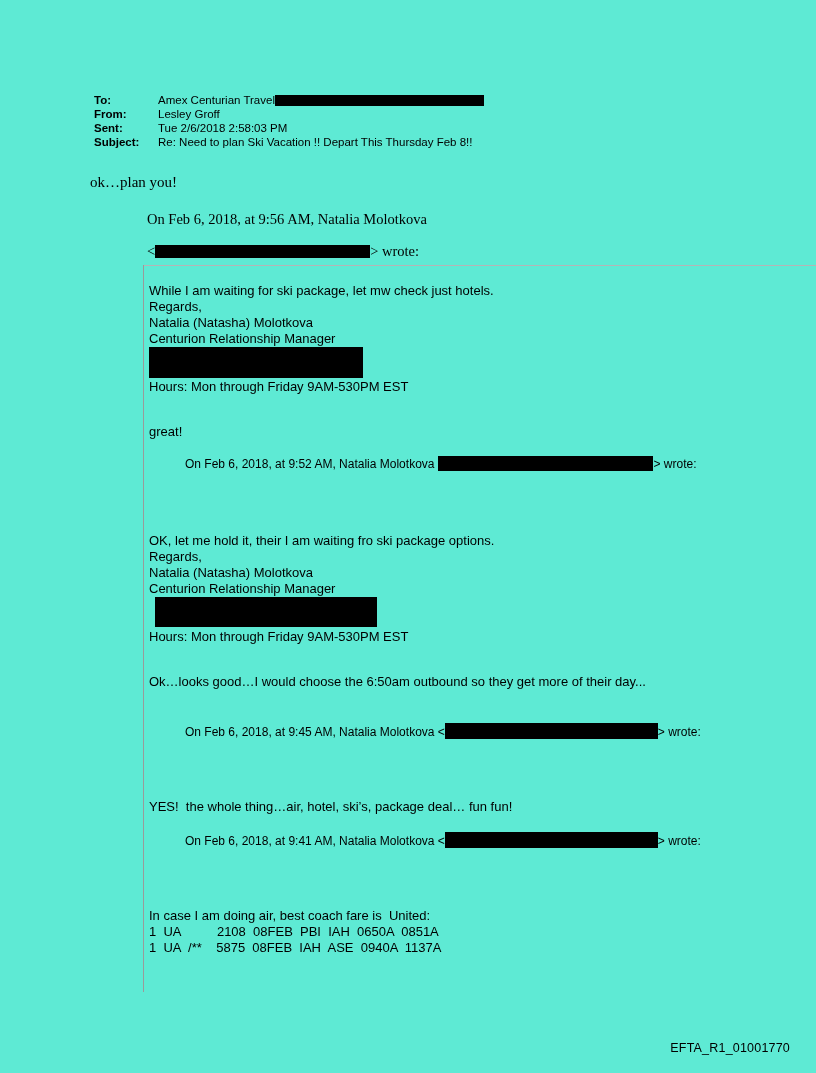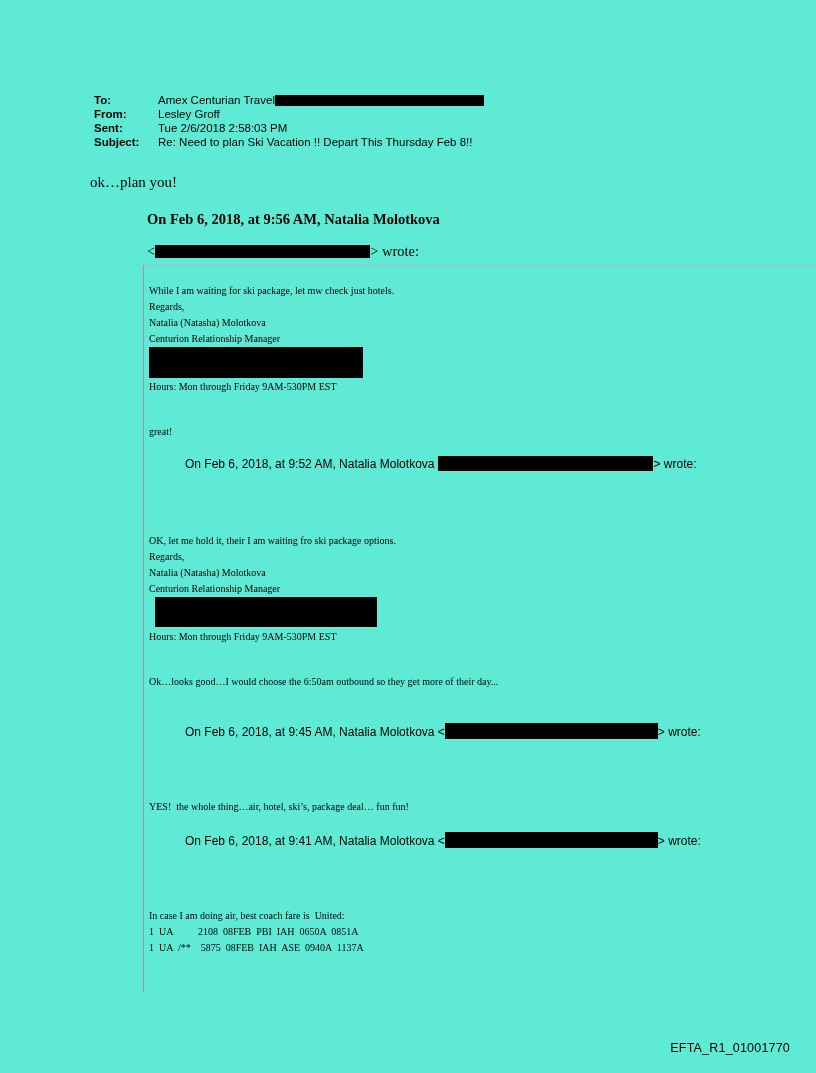--- a/index.html
+++ b/index.html
@@ -85,22 +85,22 @@
     position: absolute;
     left: 143px;
     top: 265px;
     width: 673px;
     height: 1px;
     background: #b5b5b5;
   }
 
   .msg {
     position: absolute;
-    font-family: Liberation Serif, serif;
-    font-size: 10px;
+    font-family: Liberation Sans, sans-serif;
+    font-size: 13px;
     line-height: 16.5px;
     white-space: pre;
   }
 
   .footer {
     position: absolute;
     right: 26px;
     bottom: 18px;
     font-family: "Liberation Sans", sans-serif;
     font-size: 12.5px;
@@ -128,21 +128,21 @@
       <span class="hdr-value">Tue 2/6/2018 2:58:03 PM</span>
     </div>
     <div class="hdr-row">
       <span class="hdr-label">Subject:</span>
       <span class="hdr-value">Re: Need to plan Ski Vacation !! Depart This Thursday  Feb 8!!</span>
     </div>
   </div>
 
   <div class="okthanks">ok…plan you!</div>
 
-  <div class="quote-head" style="left:147px; top:211px;font-weight:bold;">On Feb 6, 2018, at 9:56 AM, Natalia Molotkova</div>
+  <div class="quote-head" style="left:147px; top:211px;">On Feb 6, 2018, at 9:56 AM, Natalia Molotkova</div>
   <div class="quote-head" style="left:147px; top:243px;">
     <span>&lt;</span><span class="redact" style="width:215px;height:13px;vertical-align:-2px;"></span><span>&gt; wrote:</span>
   </div>
 
   <div class="top-rule"></div>
   <div class="quote-rule"></div>
 
   <div class="msg" style="left:149px; top:283px;">While I am waiting for ski package, let mw check just hotels.</div>
   <div class="msg" style="left:149px; top:299px;">Regards,</div>
   <div class="msg" style="left:149px; top:315px;">Natalia (Natasha) Molotkova</div>

